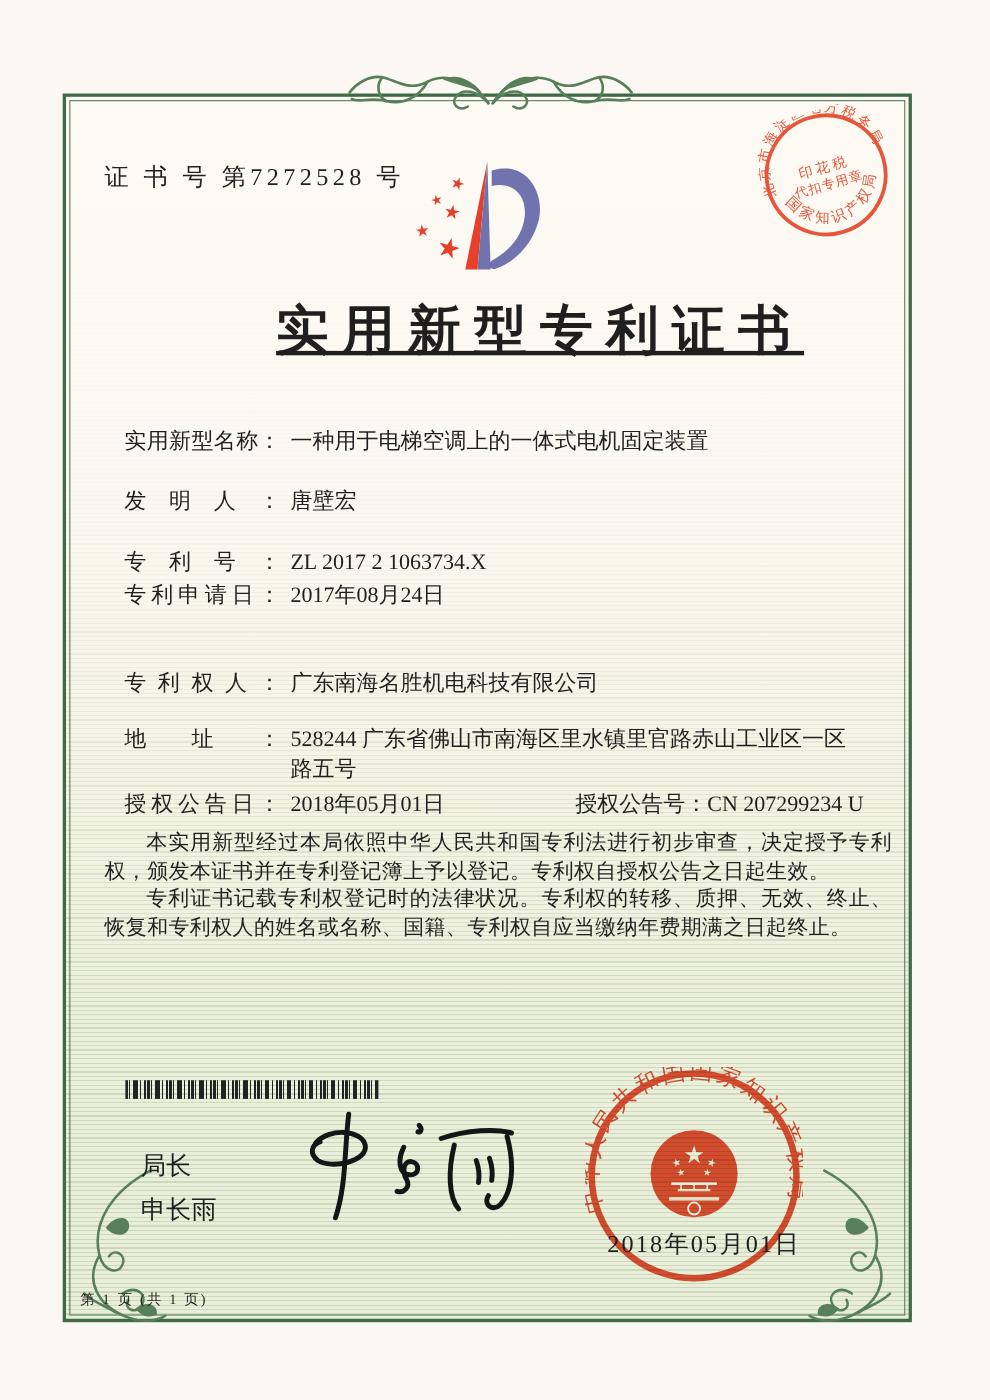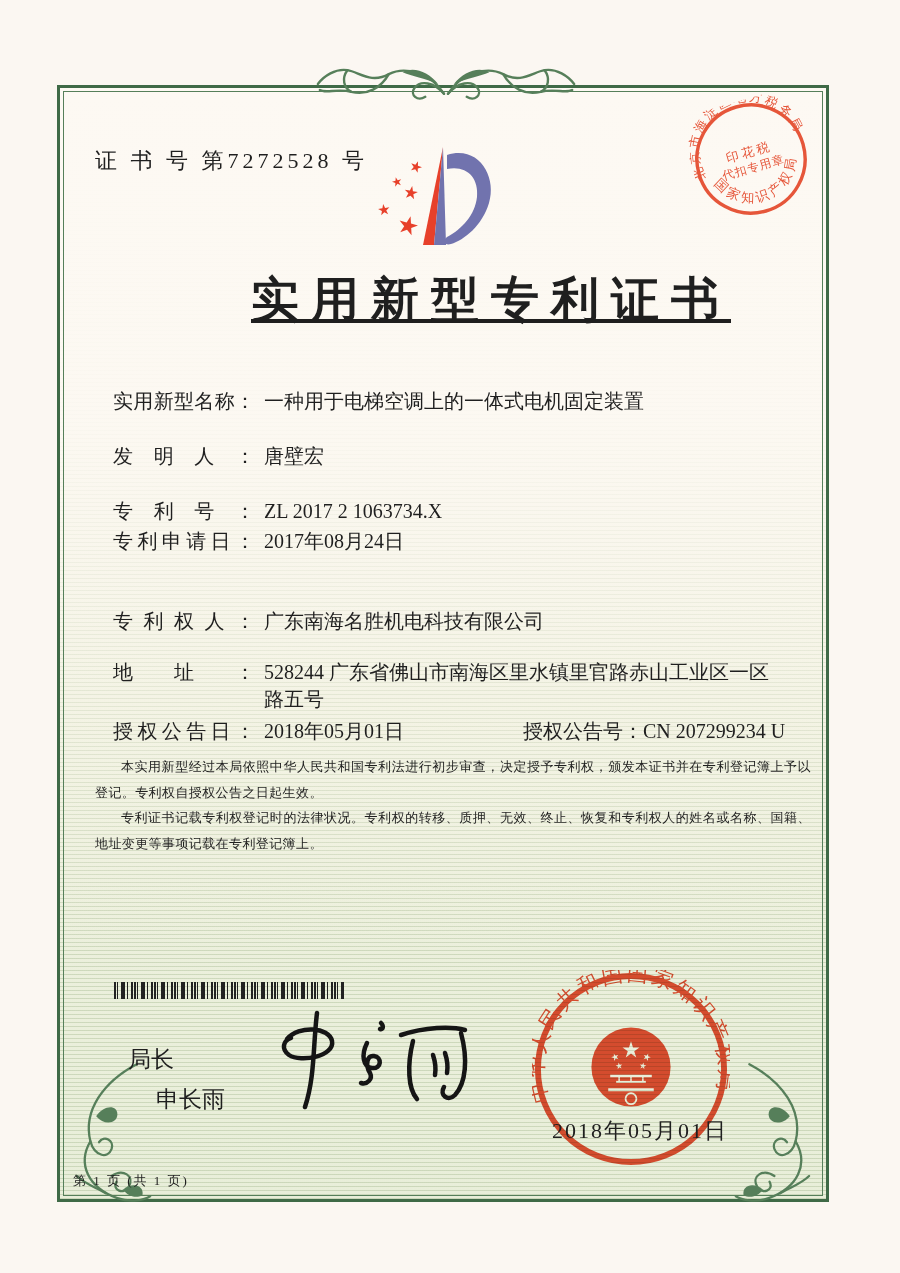--- a/index.html
+++ b/index.html
@@ -32,27 +32,27 @@
   .row{position:absolute;left:95px;font-size:20px;line-height:27px;white-space:nowrap;margin-left:18px;}
   .row .flabel{display:inline-block;width:142px;text-align:justify;text-align-last:justify;vertical-align:top;}
   .row .fvalue{display:inline-block;margin-left:4px;vertical-align:top;}
   .row-name{top:388px}.row-inventor{top:443px}.row-patentno{top:498px}
   .row-filing{top:528px}.row-patentee{top:608px}
   .row-address{top:659px;white-space:normal;width:700px;}
   .row-address .fvalue{width:505px;}
   .row-grant{top:718px;width:712px;}
   .grant-no{position:absolute;left:410px;top:0;white-space:nowrap;}
   .paras{position:absolute;left:95px;top:754px;width:716px;}
-  .paras p{margin:0;font-size:13px;line-height:25.5px;text-indent:2em;letter-spacing:.4px;text-align:justify;}
+  .paras p{margin:0;font-size:19px;line-height:25.5px;text-indent:2em;letter-spacing:.4px;text-align:justify;}
   .barcode{
     position:absolute;left:114px;top:982px;width:230px;height:17px;
     background:repeating-linear-gradient(90deg,#222 0 2px,transparent 2px 3px,#222 3px 4px,transparent 4px 7px,#222 7px 11px,transparent 11px 13px,#222 13px 14px,transparent 14px 17px,#222 17px 19px,transparent 19px 20px);
   }
   .sig-title{position:absolute;left:128px;top:1044px;font-size:23px;font-family:"Liberation Sans","DejaVu Sans",sans-serif;}
-  .sig-name{position:absolute;left:128px;top:1084px;font-size:23px;font-family:"Liberation Sans","DejaVu Sans",sans-serif;margin-left:28px;}
+  .sig-name{position:absolute;left:128px;top:1084px;font-size:23px;font-family:"Liberation Sans","DejaVu Sans",sans-serif;}
   .signature{position:absolute;left:255px;top:1003px;width:225px;height:115px;}
   .seal{position:absolute;left:532px;top:970px;width:198px;height:198px;mix-blend-mode:multiply;opacity:.96;}
   .tax-seal{position:absolute;left:692px;top:100px;width:118px;height:118px;transform:rotate(-16deg);mix-blend-mode:multiply;opacity:.92;}
   .seal-date{position:absolute;left:552px;top:1116px;font-size:22px;letter-spacing:2px;z-index:6;}
   .footer{position:absolute;left:73px;top:1172px;width:760px;font-size:13px;letter-spacing:2px;}
   .top-ornament{position:absolute;left:308px;top:62px;width:276px;height:44px;}
   .corner-ornament{position:absolute;top:1060px;width:106px;height:150px;}
   .corner-left{left:48px;}
   .corner-right{left:732px;transform:scaleX(-1);}
   .red-fill{fill:var(--seal_red,#e64a2c);}
@@ -167,21 +167,21 @@
   <div class="row row-grant">
     <span class="flabel">授权公告日：</span>
     <span class="fvalue">2018年05月01日</span>
     <span class="grant-no">
       <span>授权公告号：</span><span>CN 207299234 U</span>
     </span>
   </div>
 
   <div class="paras">
     <p>本实用新型经过本局依照中华人民共和国专利法进行初步审查，决定授予专利权，颁发本证书并在专利登记簿上予以登记。专利权自授权公告之日起生效。</p>
-    <p>专利证书记载专利权登记时的法律状况。专利权的转移、质押、无效、终止、恢复和专利权人的姓名或名称、国籍、地址变更等事项记载在专利登记簿上。</p>
+    <p>专利证书记载专利权登记时的法律状况。专利权的转移、质押、无效、终止、恢复和专利权人的姓名或名称、国籍、专利权自应当缴纳年费期满之日起终止。</p>
   </div>
 
   <div class="barcode"></div>
 
   <div class="sig-title">局长</div>
   <div class="sig-name">申长雨</div>
   <svg class="signature" viewBox="0 0 225 115">
     <g class="sig-stroke">
       <path d="M 62,10 C 58,42 60,74 50,104"></path>
       <path d="M 32,36 C 44,22 74,24 77,38 C 80,53 46,60 34,52 C 26,46 28,38 36,35"></path>

